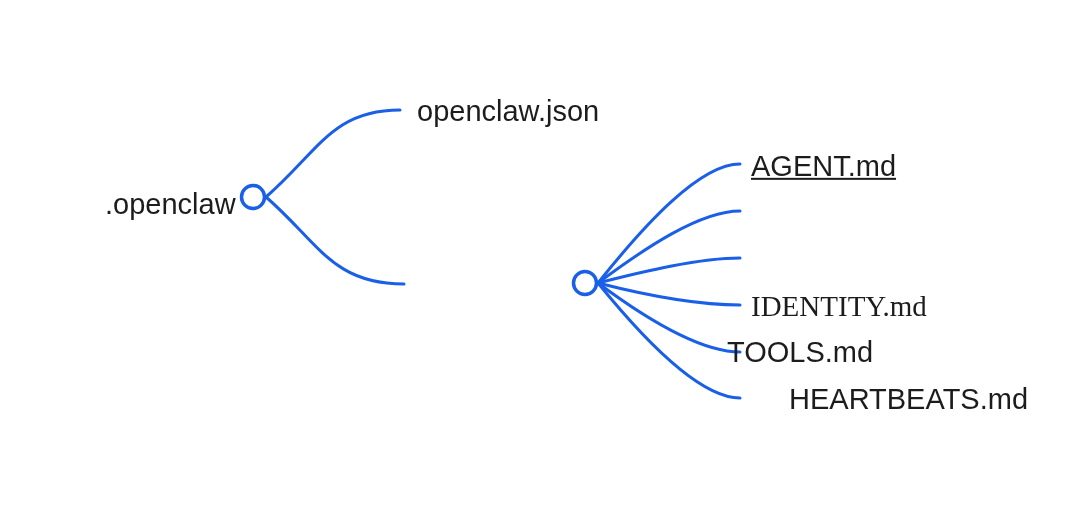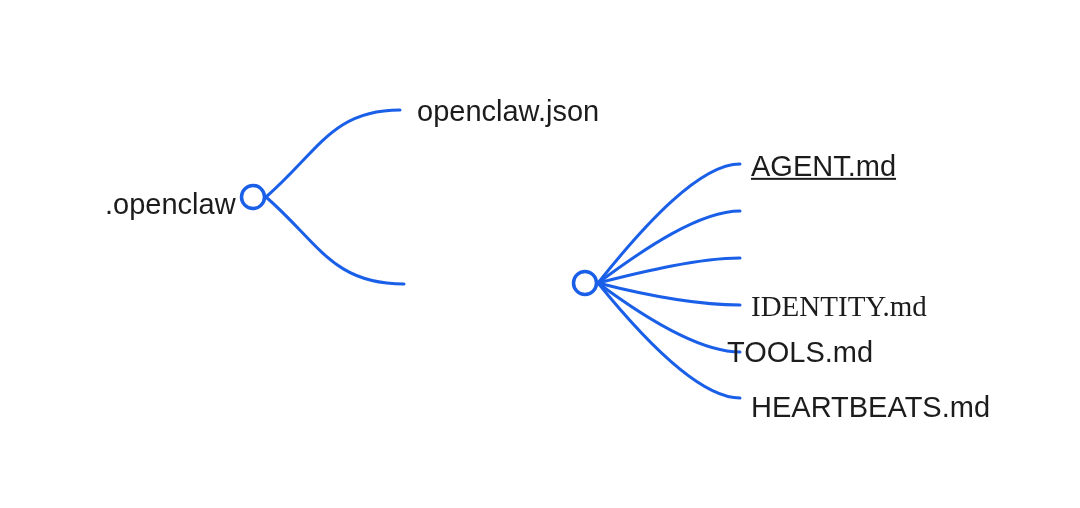--- a/index.html
+++ b/index.html
@@ -61,15 +61,15 @@
 
     <circle class="node-circle" cx="253" cy="197" r="11.5"></circle>
     <circle class="node-circle" cx="585" cy="283" r="11.5"></circle>
   </svg>
 
   <div class="label" style="left:95px;  top:205px;margin-left:10px;">.openclaw</div>
   <div class="label" style="left:417px; top:112px;">openclaw.json</div>
   <div class="label" style="left:751px; top:167px;text-decoration:underline;">AGENT.md</div>
   <div class="label" style="left:751px; top:307px;font-family:Liberation Serif, serif;">IDENTITY.md</div>
   <div class="label" style="left:727px; top:353px;">TOOLS.md</div>
-  <div class="label" style="left:751px; top:400px;margin-top:8px;">HEARTBEATS.md</div>
+  <div class="label" style="left:789px; top:400px;">HEARTBEATS.md</div>
 
 </div>
 
 </body></html>

